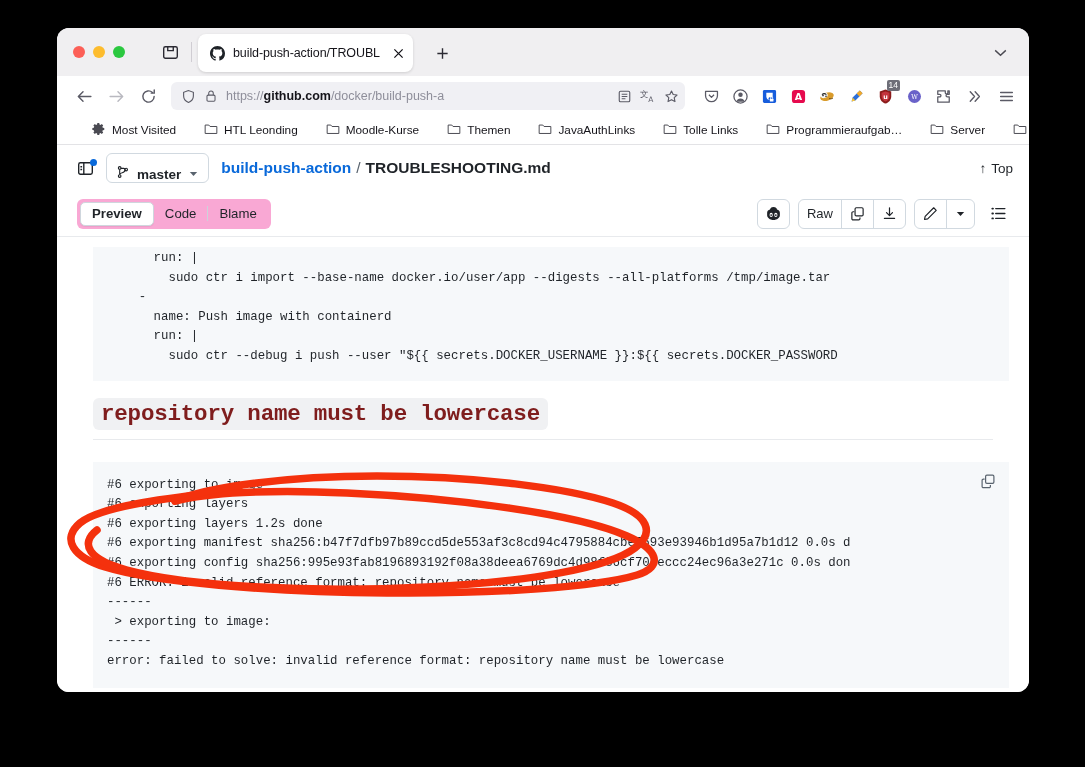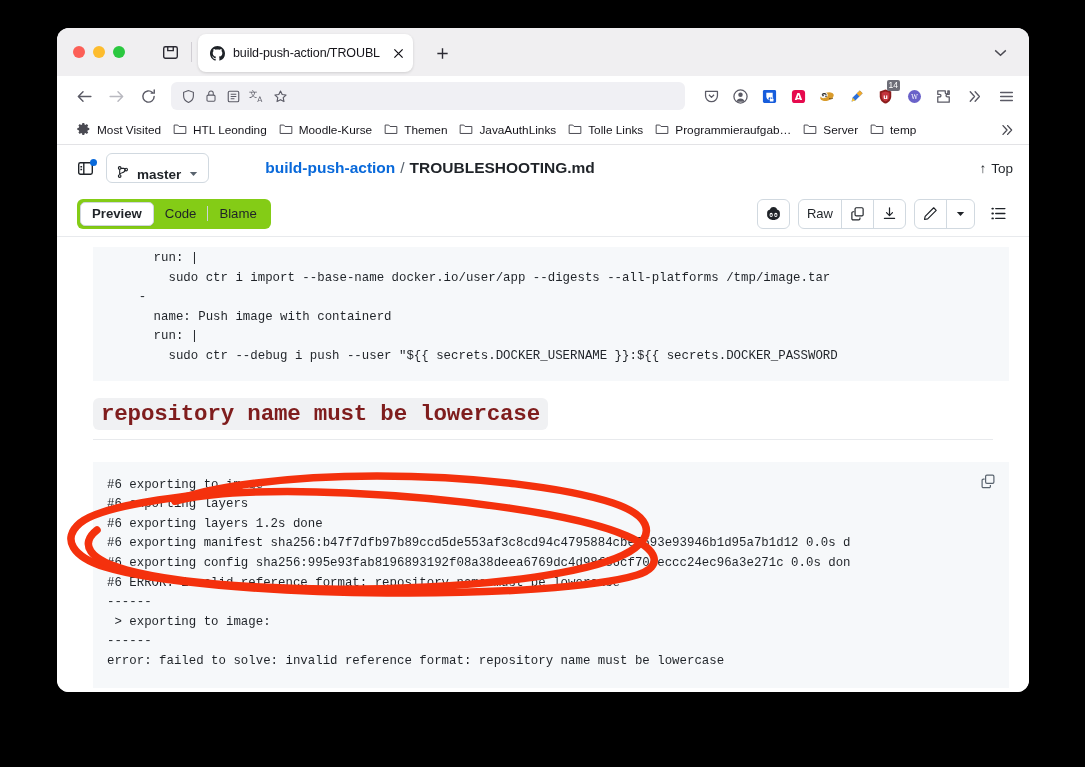--- a/index.html
+++ b/index.html
@@ -132,22 +132,22 @@
     border-radius: 2px; padding: 0 2px;
     min-width: 13px; 
     font-family: "Liberation Sans", sans-serif;
   }
 
   
   #bookmarks-bar {
     height: 29px;
     background: #ffffff;
     display: flex; align-items: center;
-    padding: 0 8px 0 14px;
-    gap: 0;
+    padding: 0 8px 0 29px;
+    gap: 16px;
     border-bottom: 1px solid #e3e3e6;
     flex: 0 0 auto;
   }
   .bm {
     display: flex; align-items: center; gap: 6px;
     padding: 3px 6px; border-radius: 4px;
     font-size: 11.8px; color: #15141a;
     white-space: nowrap; flex: 0 0 auto;
   }
   #bm-overflow {
@@ -174,39 +174,39 @@
     position: absolute; top: -1px; right: -3px;
     width: 7px; height: 7px; border-radius: 50%; background: #0969da;
   }
   #branch-picker {
     display: flex; align-items: flex-end; gap: 7px;
     height: 30px; padding: 0 9px;
     border: 1px solid #d1d9e0; border-radius: 6px;
     background: #fff; font-size: 13.5px; color: #1f2328; font-weight: 600;
   }
   #breadcrumb { font-size: 15.5px; color: #1f2328; display: flex; gap: 5px; align-items: baseline; }
-  #breadcrumb .repo-link { color: #0969da; font-weight: 600; margin-left: 44px; }
+  #breadcrumb .repo-link { color: #0969da; font-weight: 600; }
   #breadcrumb .sep { color: #59636e; font-weight: 400; }
   #breadcrumb .file-name { font-weight: 600; }
   #top-link {
     margin-left: auto;
     display: flex; align-items: center; gap: 5px;
     font-size: 13.5px; color: #1f2328;
   }
 
   #file-toolbar {
     height: 46px;
     display: flex; align-items: center;
     padding: 0 16px 0 20px;
     gap: 10px;
     border-bottom: 1px solid #e8eaed;
   }
   #view-switch {
     display: flex; align-items: center;
-    background: #84cc16; border-radius: 6px; padding: 3px;
+    background: #f9a8d4; border-radius: 6px; padding: 3px;
     height: 30px;
   }
   #view-switch .seg {
     font-size: 13.2px; color: #1f2328;
     padding: 0 11px; height: 24px;
     display: flex; align-items: center; border-radius: 5px;
   }
   #view-switch .seg.active {
     background: #ffffff; font-weight: 700;
     border: 1px solid #cfd6dd;
@@ -366,20 +366,21 @@
         <svg width="15" height="15" viewBox="0 0 16 16" stroke="currentColor" stroke-width="1.2" fill="none">
           <path d="M8 1.6 2.8 3.5v4c0 3.1 2.2 5.6 5.2 6.8 3-1.2 5.2-3.7 5.2-6.8v-4L8 1.6z"></path>
         </svg>
       </span>
       <span class="url-icon">
         <svg width="14" height="14" viewBox="0 0 16 16" stroke="currentColor" stroke-width="1.2" fill="none">
           <rect x="3.4" y="7" width="9.2" height="7" rx="1.3"></rect>
           <path d="M5.4 7V4.9a2.6 2.6 0 0 1 5.2 0V7"></path>
         </svg>
       </span>
+      <span id="url-text">https://<b>github.com</b>/docker/build-push-a</span>
       <span class="url-icon">
         <svg width="15" height="15" viewBox="0 0 16 16" stroke="currentColor" stroke-width="1.2" fill="none">
           <rect x="2.4" y="2.4" width="11.2" height="11.2" rx="1.4"></rect>
           <path d="M5 5.6h6M5 8h6M5 10.4h4"></path>
         </svg>
       </span>
       <span class="url-icon">
         <svg width="16" height="16" viewBox="0 0 16 16" fill="currentColor">
           <text x="0" y="9" font-size="8.5" font-family="DejaVu Sans, sans-serif">文</text>
           <text x="8.2" y="14" font-size="7.5" font-family="DejaVu Sans, sans-serif">A</text>

